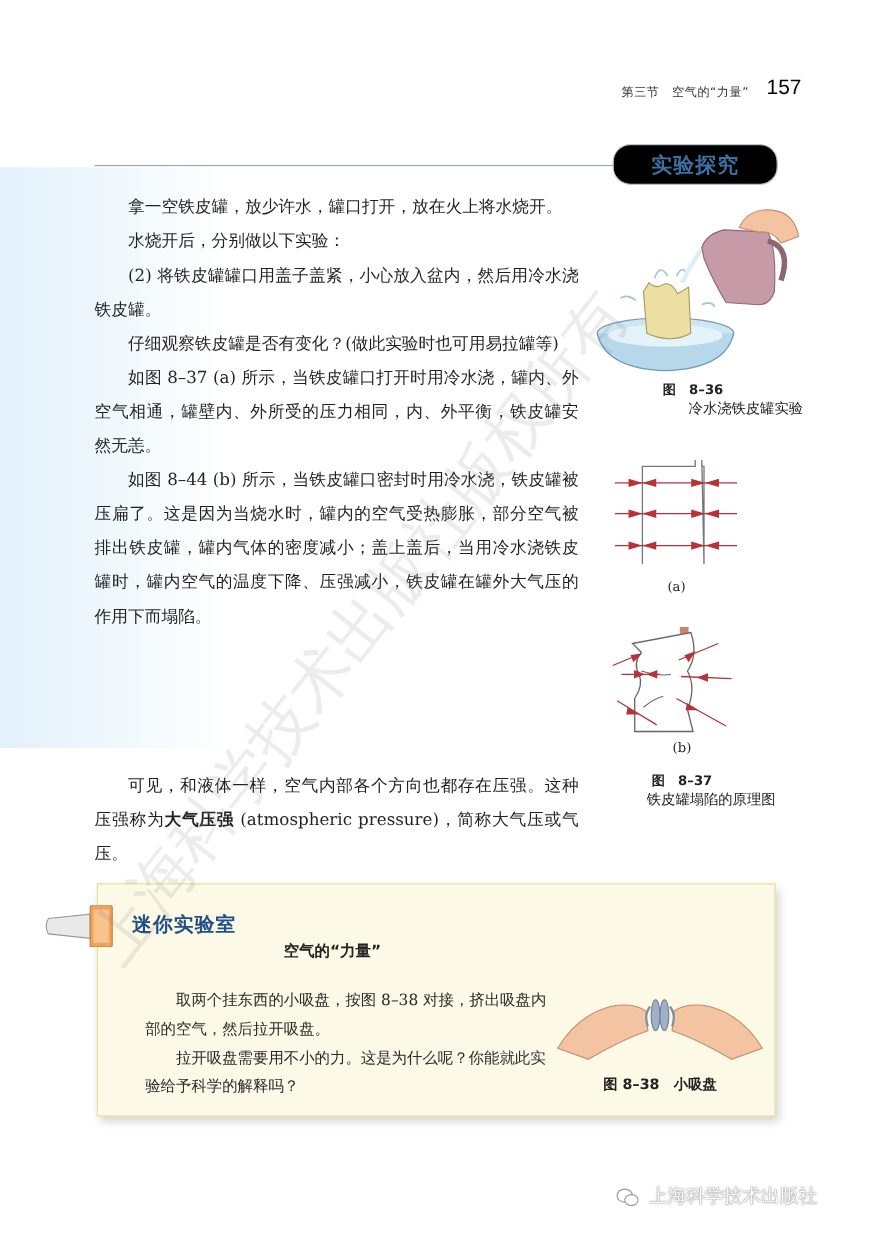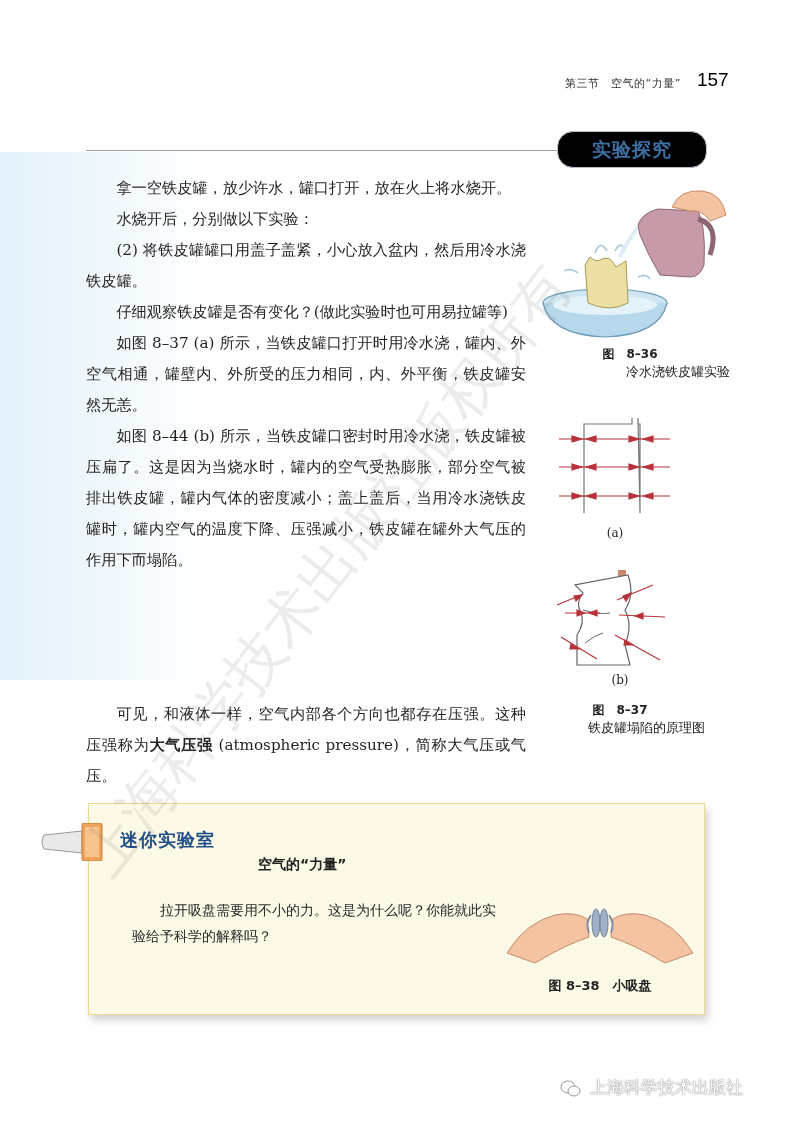--- a/index.html
+++ b/index.html
@@ -192,20 +192,21 @@
 
 <div class="mini-box"></div>
 <svg class="clip" viewBox="0 0 70 38">
   <path d="M4 12 Q0 19 4 26 L42 30 L42 8 Z" fill="#e9e9e9" stroke="#9a9a9a" stroke-width="1"></path>
   <rect x="42" y="0" width="20" height="38" rx="2" fill="#f0a35c" stroke="#c97a34" stroke-width="1"></rect>
   <rect x="45" y="4" width="14" height="30" fill="#f7c48e"></rect>
 </svg>
 <div class="mini-title">迷你实验室</div>
 <div class="mini-subtitle">空气的“力量”</div>
 <div class="mini-text">
+  <p>取两个挂东西的小吸盘，按图 8–38 对接，挤出吸盘内部的空气，然后拉开吸盘。</p>
   <p>拉开吸盘需要用不小的力。这是为什么呢？你能就此实验给予科学的解释吗？</p>
 </div>
 <div class="fig38">
   <svg width="190" height="80" viewBox="0 0 190 80">
     <path d="M2 60 Q20 30 50 22 Q70 18 82 26 L84 44 Q60 52 30 70 Z" fill="#f3c3a2" stroke="#c48d6a" stroke-width="1"></path>
     <path d="M188 60 Q170 30 140 22 Q120 18 108 26 L106 44 Q130 52 160 70 Z" fill="#f3c3a2" stroke="#c48d6a" stroke-width="1"></path>
     <ellipse cx="91" cy="30" rx="4" ry="14" fill="#9fb0c8" stroke="#6f7f98"></ellipse>
     <ellipse cx="99" cy="30" rx="4" ry="14" fill="#9fb0c8" stroke="#6f7f98"></ellipse>
     <path d="M86 22 Q80 30 84 40 M104 22 Q110 30 106 40" stroke="#7f8ea6" stroke-width="2" fill="none"></path>
   </svg>

